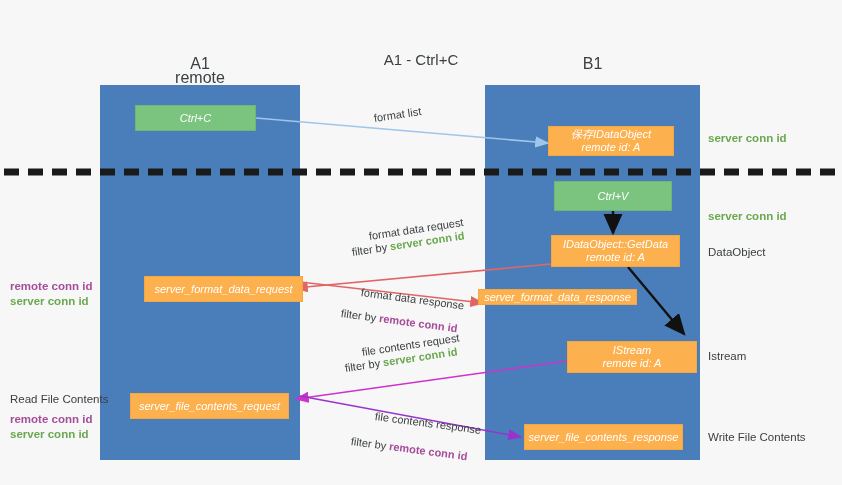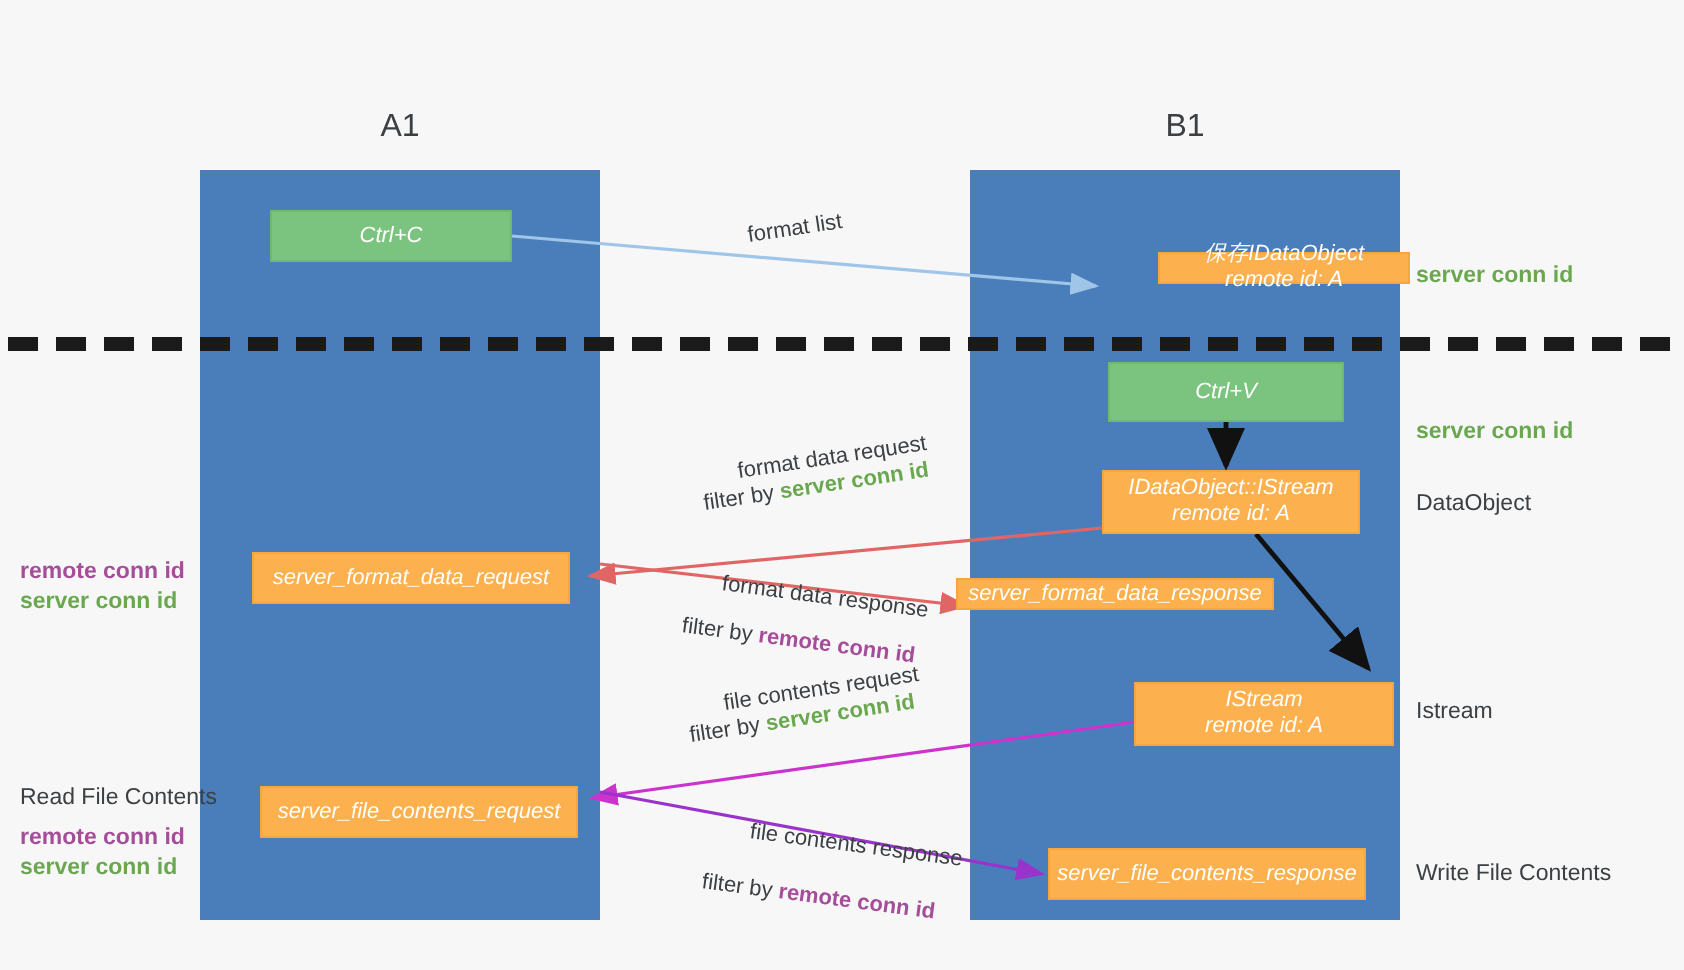--- a/index.html
+++ b/index.html
@@ -118,48 +118,50 @@
   <line x1="300" y1="282" x2="483" y2="303" stroke="#e06666" stroke-width="1.6" marker-end="url(#ah-red)"></line>
 
   <line x1="628" y1="267" x2="684" y2="334" stroke="#111111" stroke-width="2.4" marker-end="url(#ah-black)"></line>
 
   <line x1="567" y1="361" x2="296" y2="399" stroke="#cc33cc" stroke-width="1.6" marker-end="url(#ah-magenta)"></line>
 
   <line x1="300" y1="396" x2="521" y2="437" stroke="#9933cc" stroke-width="1.6" marker-end="url(#ah-purple)"></line>
 </svg>
 
 <div class="abs" id="title">
+  <div>A1 - Ctrl+C</div>
 </div>
 
 <div class="abs col-header" id="hdr-a1">
   <span>A1</span>
+  <span class="l2">remote</span>
 </div>
 <div class="abs col-header" id="hdr-b1">
   <span>B1</span>
 </div>
 
 <div class="abs box green" style="left:135px; top:105px; width:121px; height:26px;">
   <span class="l1">Ctrl+C</span>
 </div>
 
-<div class="abs box orange" style="left:548px; top:126px; width:126px; height:16px;margin-left:31px;">
+<div class="abs box orange" style="left:548px; top:126px; width:126px; height:30px;">
   <span class="l1">保存IDataObject</span>
   <span class="l2">remote id: A</span>
 </div>
 
 <div class="abs box green" style="left:554px; top:181px; width:118px; height:30px;">
   <span class="l1">Ctrl+V</span>
 </div>
 
 <div class="abs box orange" style="left:551px; top:235px; width:129px; height:32px;">
-  <span class="l1">IDataObject::IStream</span>
+  <span class="l1">IDataObject::GetData</span>
   <span class="l2">remote id: A</span>
 </div>
 
-<div class="abs box orange" style="left:126px; top:276px; width:159px; height:26px;">
+<div class="abs box orange" style="left:144px; top:276px; width:159px; height:26px;">
   <span class="l1">server_format_data_request</span>
 </div>
 
 <div class="abs box orange" style="left:478px; top:289px; width:159px; height:16px;">
   <span class="l1">server_format_data_response</span>
 </div>
 
 <div class="abs box orange" style="left:567px; top:341px; width:130px; height:32px;">
   <span class="l1">IStream</span>
   <span class="l2">remote id: A</span>

